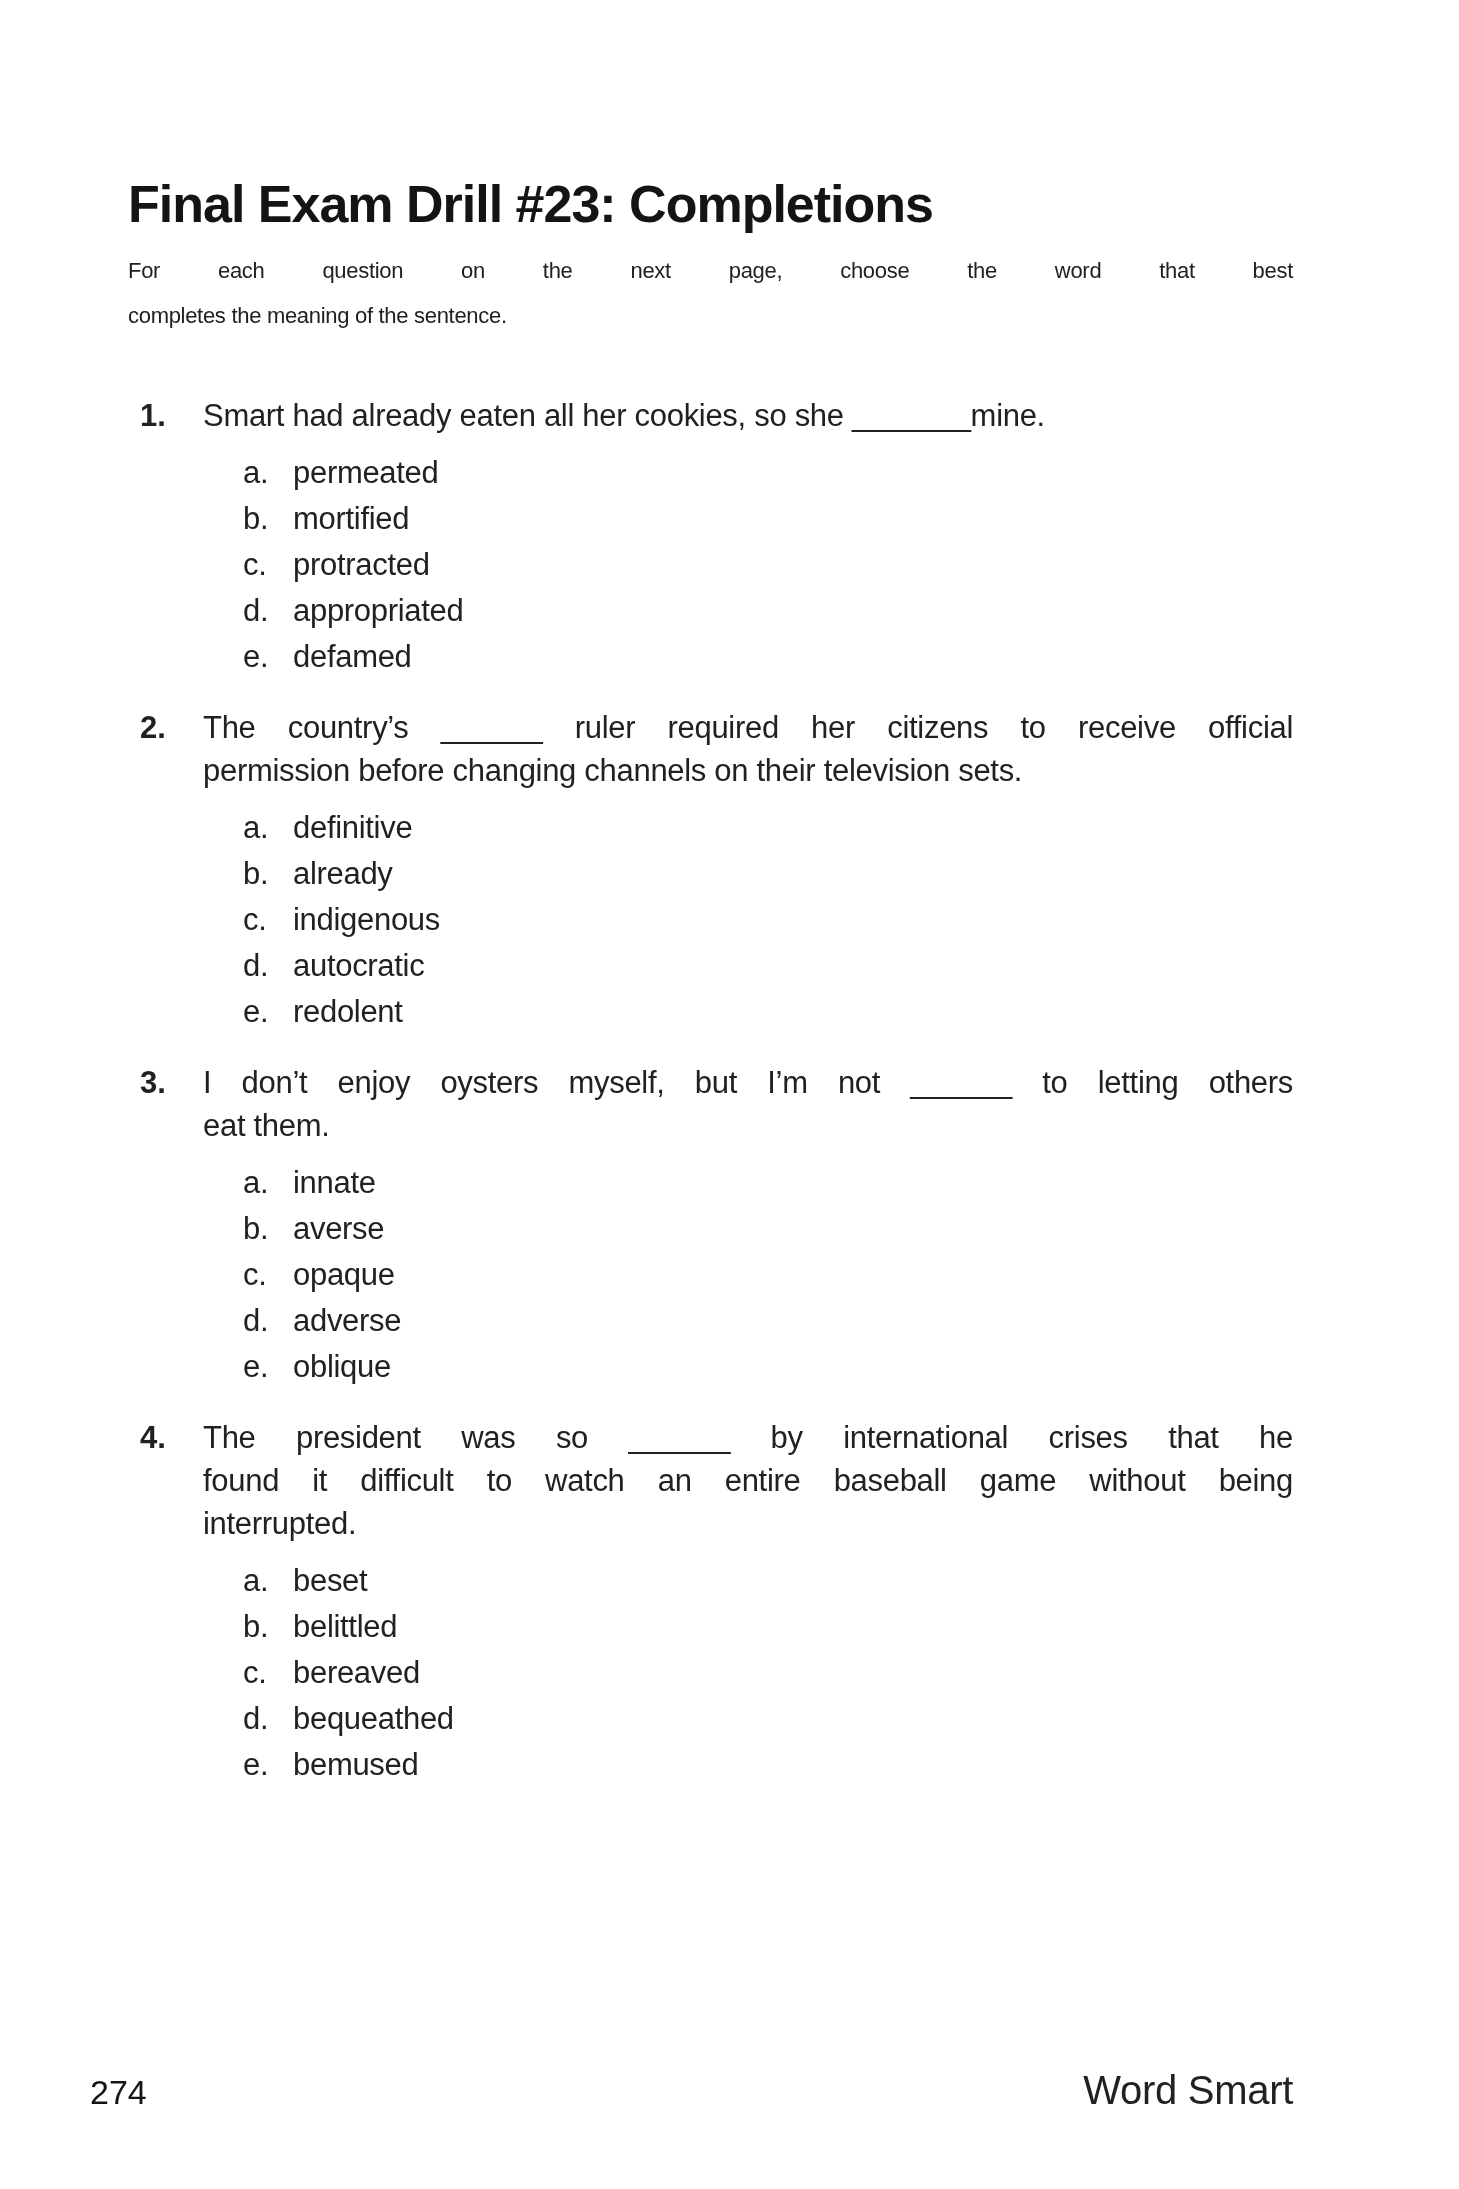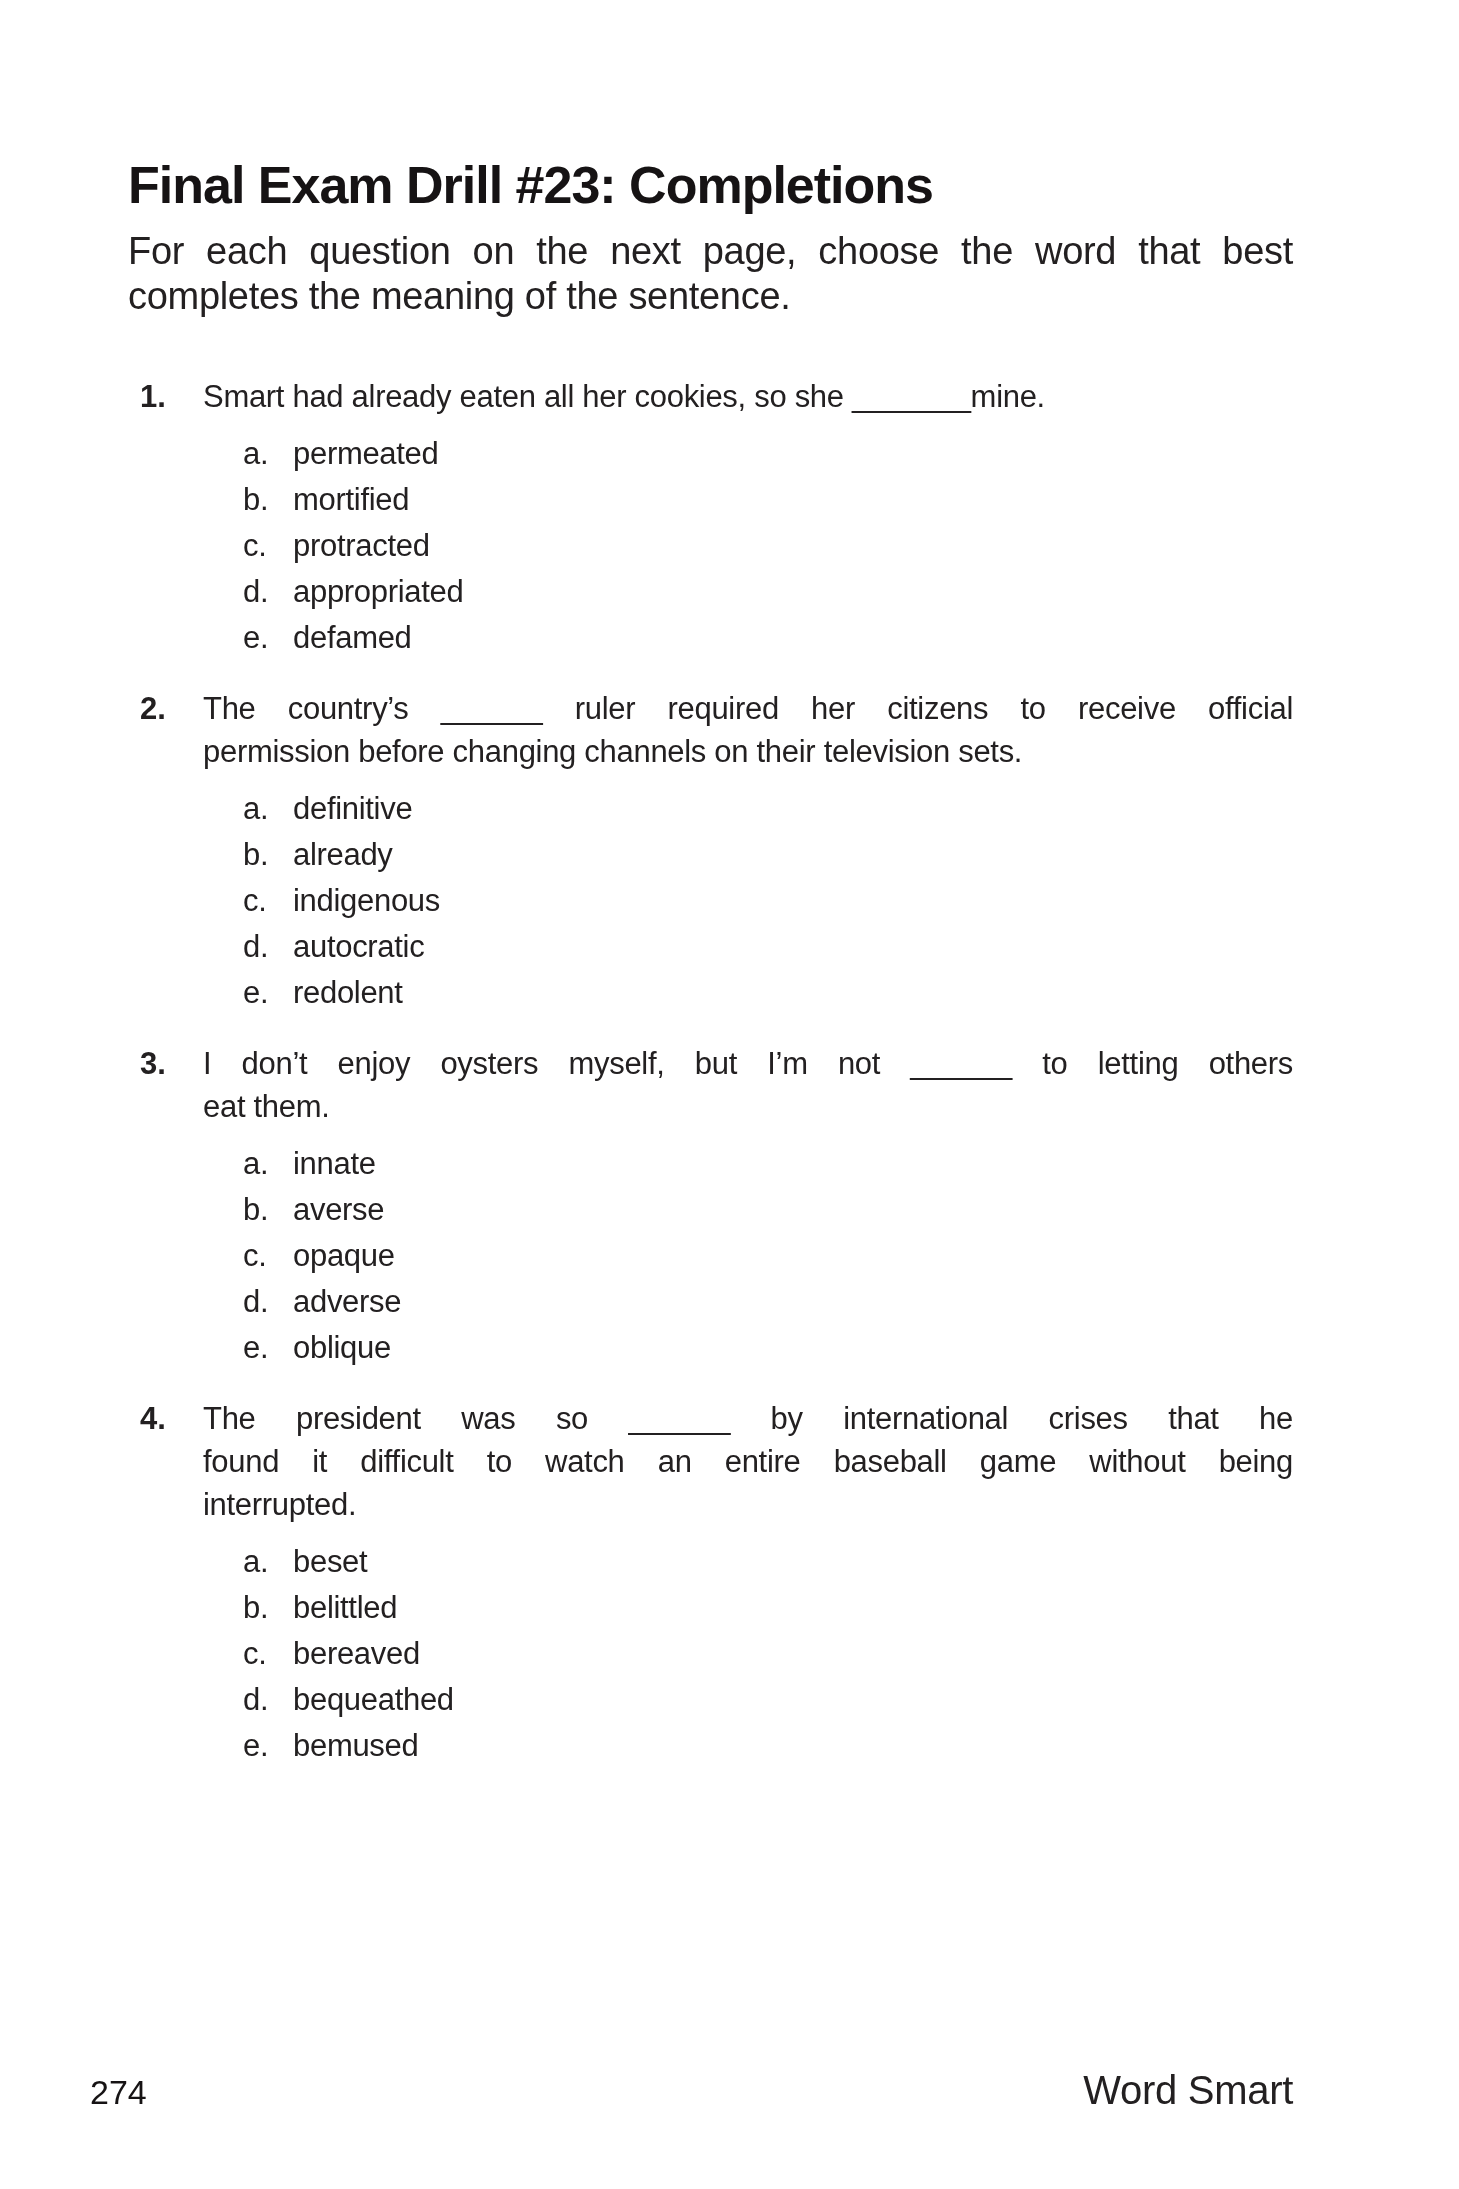--- a/index.html
+++ b/index.html
@@ -11,34 +11,34 @@
     position: relative;
     width: 1459px;
     height: 2189px;
     background: #ffffff;
     color: #232021;
     overflow: hidden;
   }
   .content {
     position: absolute;
     left: 128px;
-    top: 157px;
+    top: 176px;
     width: 1165px;
   }
   .title {
     margin: 0;
     font-size: 52px;
     line-height: 56px;
     font-weight: bold;
     letter-spacing: -1px;
     color: #161314;
   }
   .intro { margin-top: 16px; }
   .intro-line {
-    font-size: 38px;
+    font-size: 22px;
     line-height: 45px;
     letter-spacing: -0.3px;
   }
   .j {
     text-align: justify;
     text-align-last: justify;
   }
   .questions { margin-top: 56px; }
   .question {
     display: flex;

